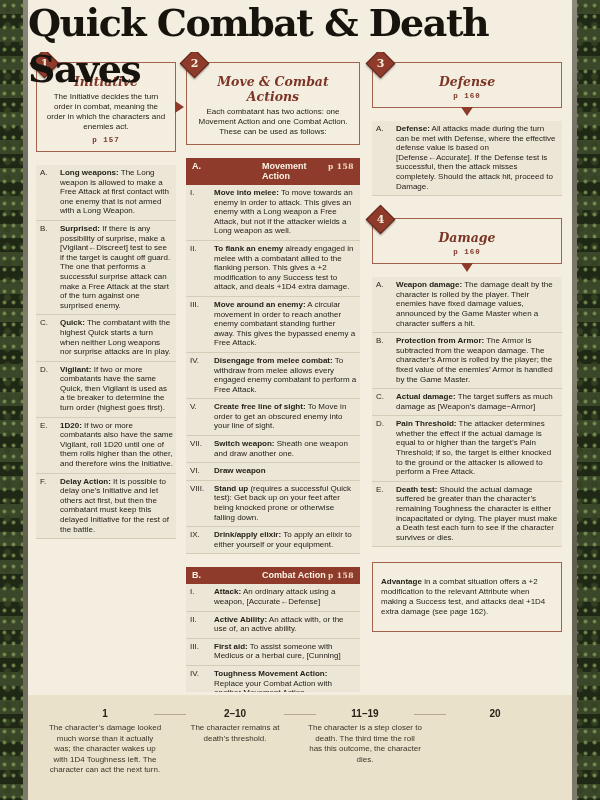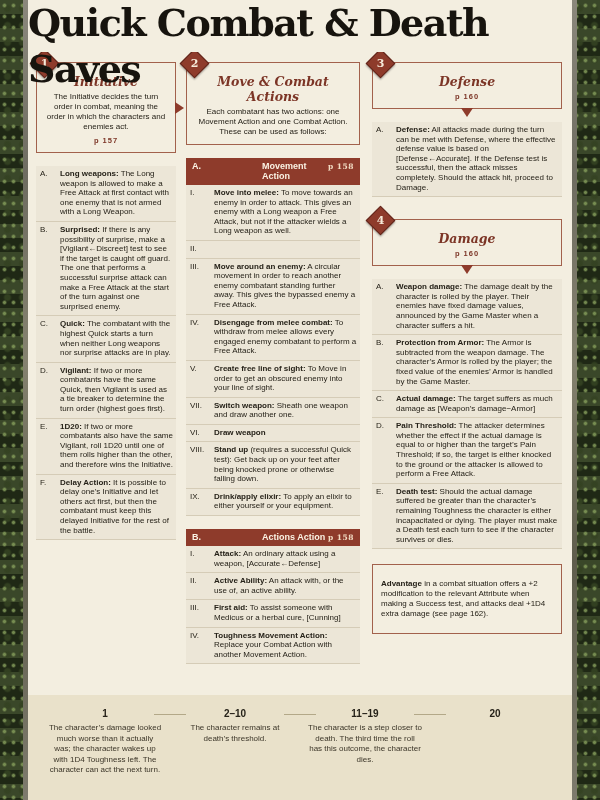--- a/index.html
+++ b/index.html
@@ -54,21 +54,21 @@
     position:absolute;inset:0;transform:rotate(-45deg);
     color:#f6ead9;font-family:"DejaVu Serif",serif;font-weight:700;
     font-size:11px;line-height:19px;text-align:center;
   }
   .hbox-title{
     font-family:"DejaVu Serif",serif;font-style:italic;font-weight:700;
     color:#7c3526;font-size:12.5px;margin-bottom:3px;
   }
   .hbox-body{font-size:8px;line-height:10px;color:#262219;}
   .pageref{
-    font-family:Liberation Sans, sans-serif;font-weight:700;font-size:7.5px;
+    font-family:Liberation Mono, monospace;font-weight:700;font-size:7.5px;
     letter-spacing:1px;color:#7c3526;margin-top:4px;
   }
   .arrow-right{
     position:absolute;right:-9px;top:calc(50% - 6px);width:0;height:0;
     border-top:6px solid transparent;border-bottom:6px solid transparent;
     border-left:9px solid #8e3b2b;
   }
   .arrow-down{
     position:absolute;left:calc(50% - 6px);bottom:-9px;width:0;height:0;
     border-left:6px solid transparent;border-right:6px solid transparent;
@@ -189,20 +189,21 @@
     </div>
     <div class="rows">
 
         <div class="row">
           <span class="lbl">I.</span>
           <span class="txt"><b class="term">Move into melee:</b> <span>To move towards an enemy in order to attack. This gives an enemy with a Long weapon a Free Attack, but not if the attacker wields a Long weapon as well.</span></span>
         </div>
 
         <div class="row">
           <span class="lbl">II.</span>
+          <span class="txt"><b class="term">To flank an enemy</b> <span>already engaged in melee with a combatant allied to the flanking person. This gives a +2 modification to any Success test to attack, and deals +1D4 extra damage.</span></span>
         </div>
 
         <div class="row">
           <span class="lbl">III.</span>
           <span class="txt"><b class="term">Move around an enemy:</b> <span>A circular movement in order to reach another enemy combatant standing further away. This gives the bypassed enemy a Free Attack.</span></span>
         </div>
 
         <div class="row">
           <span class="lbl">IV.</span>
           <span class="txt"><b class="term">Disengage from melee combat:</b> <span>To withdraw from melee allows every engaged enemy combatant to perform a Free Attack.</span></span>
@@ -229,21 +230,21 @@
         </div>
 
         <div class="row">
           <span class="lbl">IX.</span>
           <span class="txt"><b class="term">Drink/apply elixir:</b> <span>To apply an elixir to either yourself or your equipment.</span></span>
         </div>
       </div>
 
     <div class="secbar">
       <span class="s-lbl">B.</span>
-      <span class="s-title">Actions Action</span>
+      <span class="s-title">Combat Action</span>
       <span class="s-page">p 158</span>
     </div>
     <div class="rows">
 
         <div class="row">
           <span class="lbl">I.</span>
           <span class="txt"><b class="term">Attack:</b> <span>An ordinary attack using a weapon, [Accurate←Defense]</span></span>
         </div>
 
         <div class="row">

